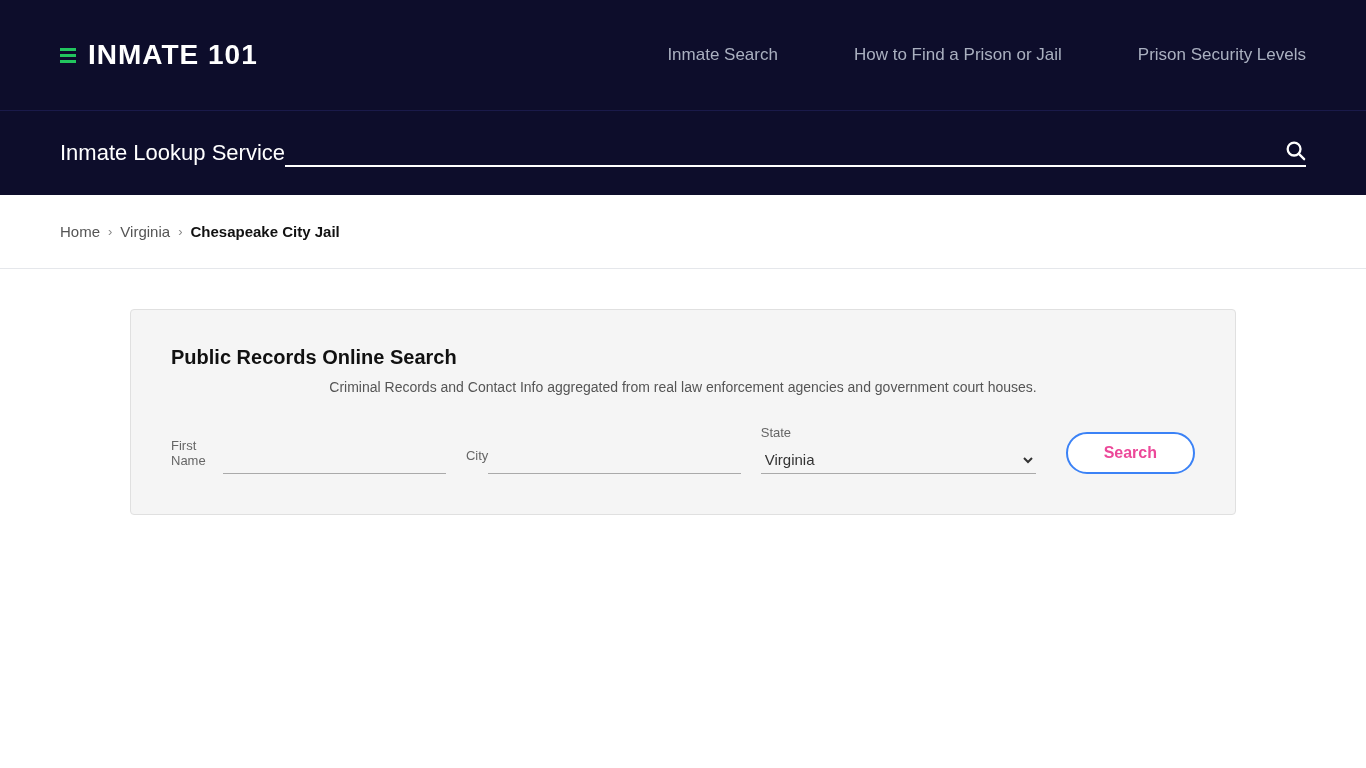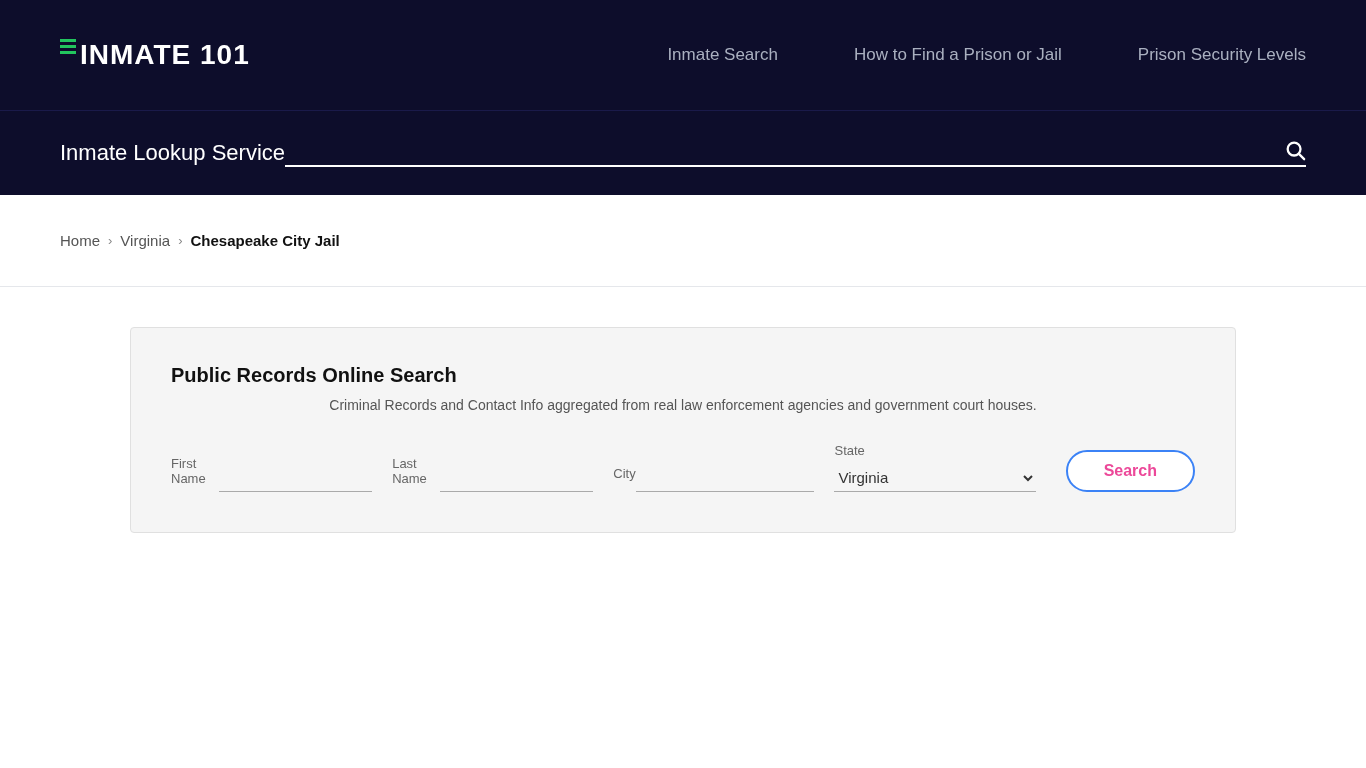--- a/index.html
+++ b/index.html
@@ -20,20 +20,22 @@
     .top-nav {
       background-color: #0d0d2b;
       height: 110px;
       display: flex;
       align-items: center;
       padding: 0 60px;
     }
 
     .logo-area {
       display: flex;
+      align-items: center;
+      gap: 8px;
       flex-shrink: 0;
     }
 
     .logo-bars {
       display: flex;
       flex-direction: column;
       gap: 3px;
       margin-right: 4px;
     }
 
@@ -118,21 +120,21 @@
     }
 
     
     .main-content {
       background: #ffffff;
       padding: 0;
     }
 
     
     .breadcrumb-section {
-      padding: 37px 60px;
+      padding: 28px 60px;
       border-bottom: 1px solid #e5e7eb;
       display: flex;
       align-items: center;
       gap: 8px;
     }
 
     .breadcrumb-link {
       color: #555;
       font-size: 15px;
       font-family: Arial, sans-serif;
@@ -339,24 +341,20 @@
   <div class="public-records-card">
     <div class="card-title">Public Records Online Search</div>
     <div class="card-subtitle">Criminal Records and Contact Info aggregated from real law enforcement agencies and government court houses.</div>
 
     <div class="search-form">
       <div class="form-field">
         <label class="form-label">First Name</label>
         <input class="form-input" type="text" style="">
       </div>
 
-      <div class="form-field">
-        <label class="form-label">Last Name</label>
-        <input class="form-input" type="text" style="">
-      </div>
 
       <div class="form-field">
         <label class="form-label">City</label>
         <input class="form-input" type="text" style="">
       </div>
 
       <div class="form-select-wrapper">
         <label class="form-label">State</label>
         <select class="form-select">
           <option value="Virginia" selected="">Virginia</option>

